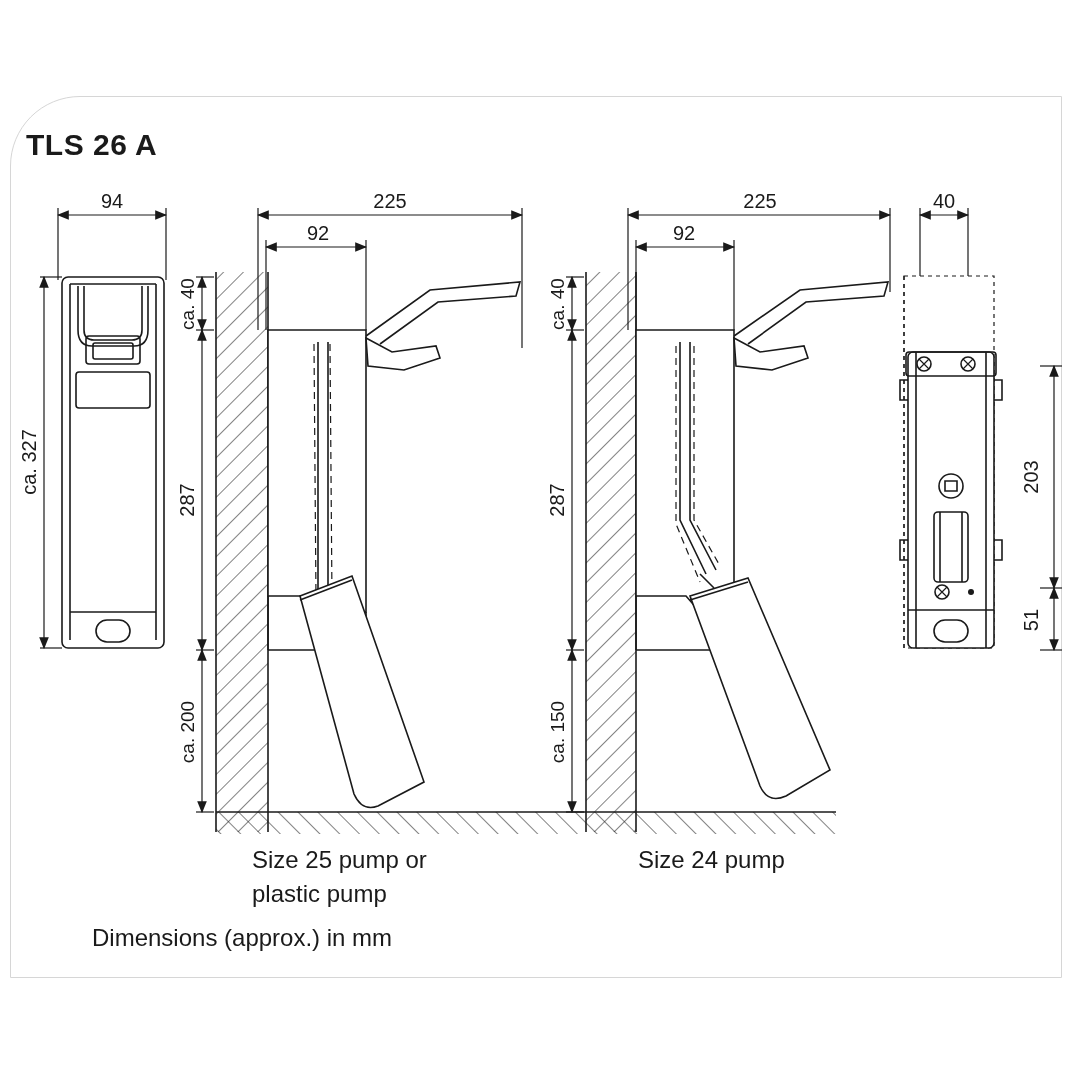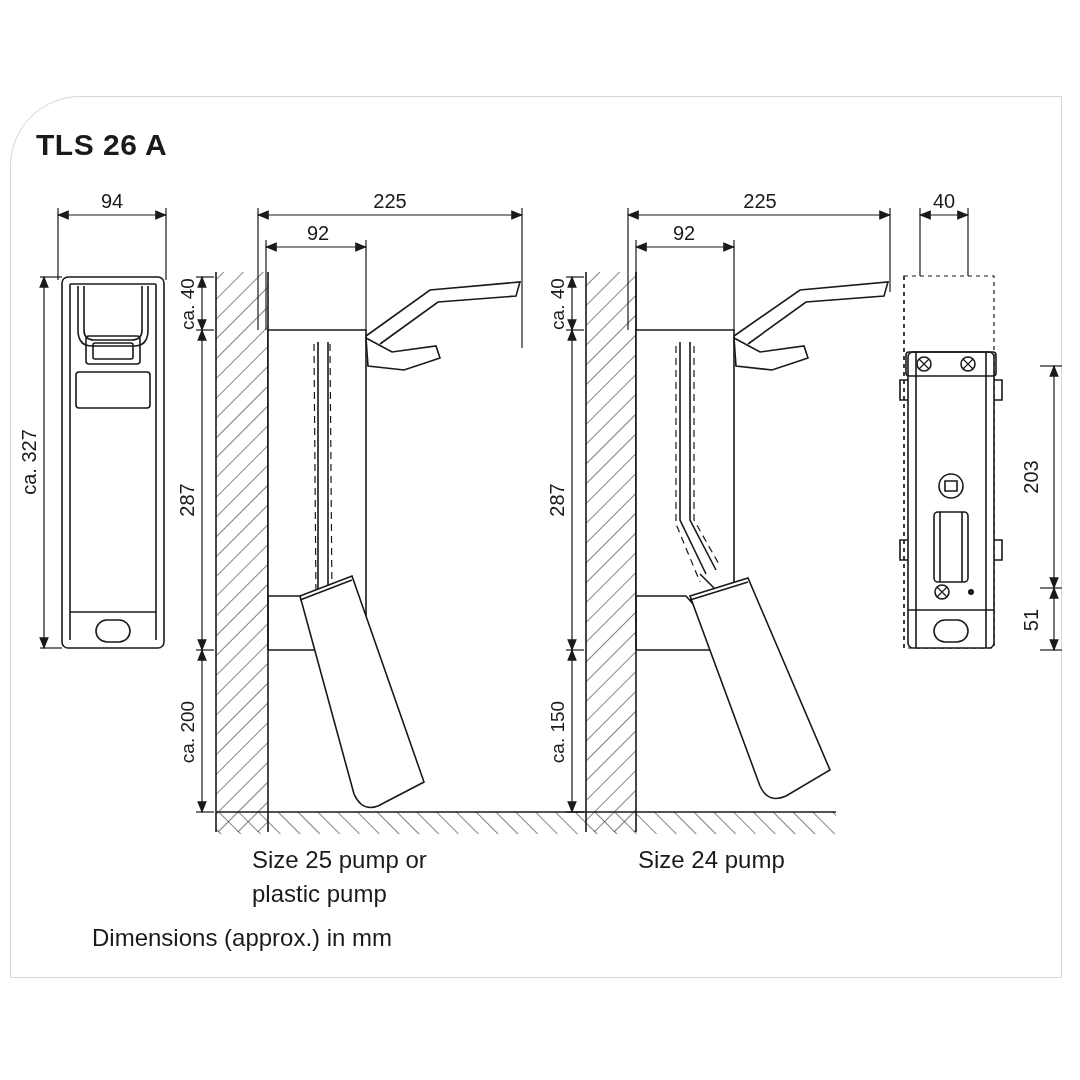--- a/index.html
+++ b/index.html
@@ -4,21 +4,21 @@
 <style>
   html,body{margin:0;padding:0;background:#ffffff;}
   body{width:1080px;height:1080px;font-family:"Liberation Sans",sans-serif;color:#1a1a1a;}
   #sheet{position:relative;width:1080px;height:1080px;overflow:hidden;background:#fff;}
   .frame{
     position:absolute;left:10px;top:96px;width:1050px;height:880px;
     border:1px solid #d6d6d6;border-top-left-radius:70px;
     background:#fff;
   }
   .title{
-    position:absolute;left:36px;top:128px;
+    position:absolute;left:26px;top:128px;
     font-size:30px;font-weight:bold;letter-spacing:.5px;
   }
   svg{position:absolute;left:0;top:0;}
   .lbl{font-family:"Liberation Sans",sans-serif;font-size:20px;fill:#1a1a1a;}
   .lbl-s{font-family:"Liberation Sans",sans-serif;font-size:19px;fill:#1a1a1a;}
   .cap{font-family:"Liberation Sans",sans-serif;font-size:24px;fill:#1a1a1a;}
   .ln{stroke:#1a1a1a;fill:none;stroke-width:1.6;}
   .ln-th{stroke:#1a1a1a;fill:none;stroke-width:1.2;}
   .dash{stroke:#1a1a1a;fill:none;stroke-width:1.2;stroke-dasharray:7 5;}
   .dashf{stroke:#1a1a1a;fill:none;stroke-width:1.2;stroke-dasharray:4 4;}

